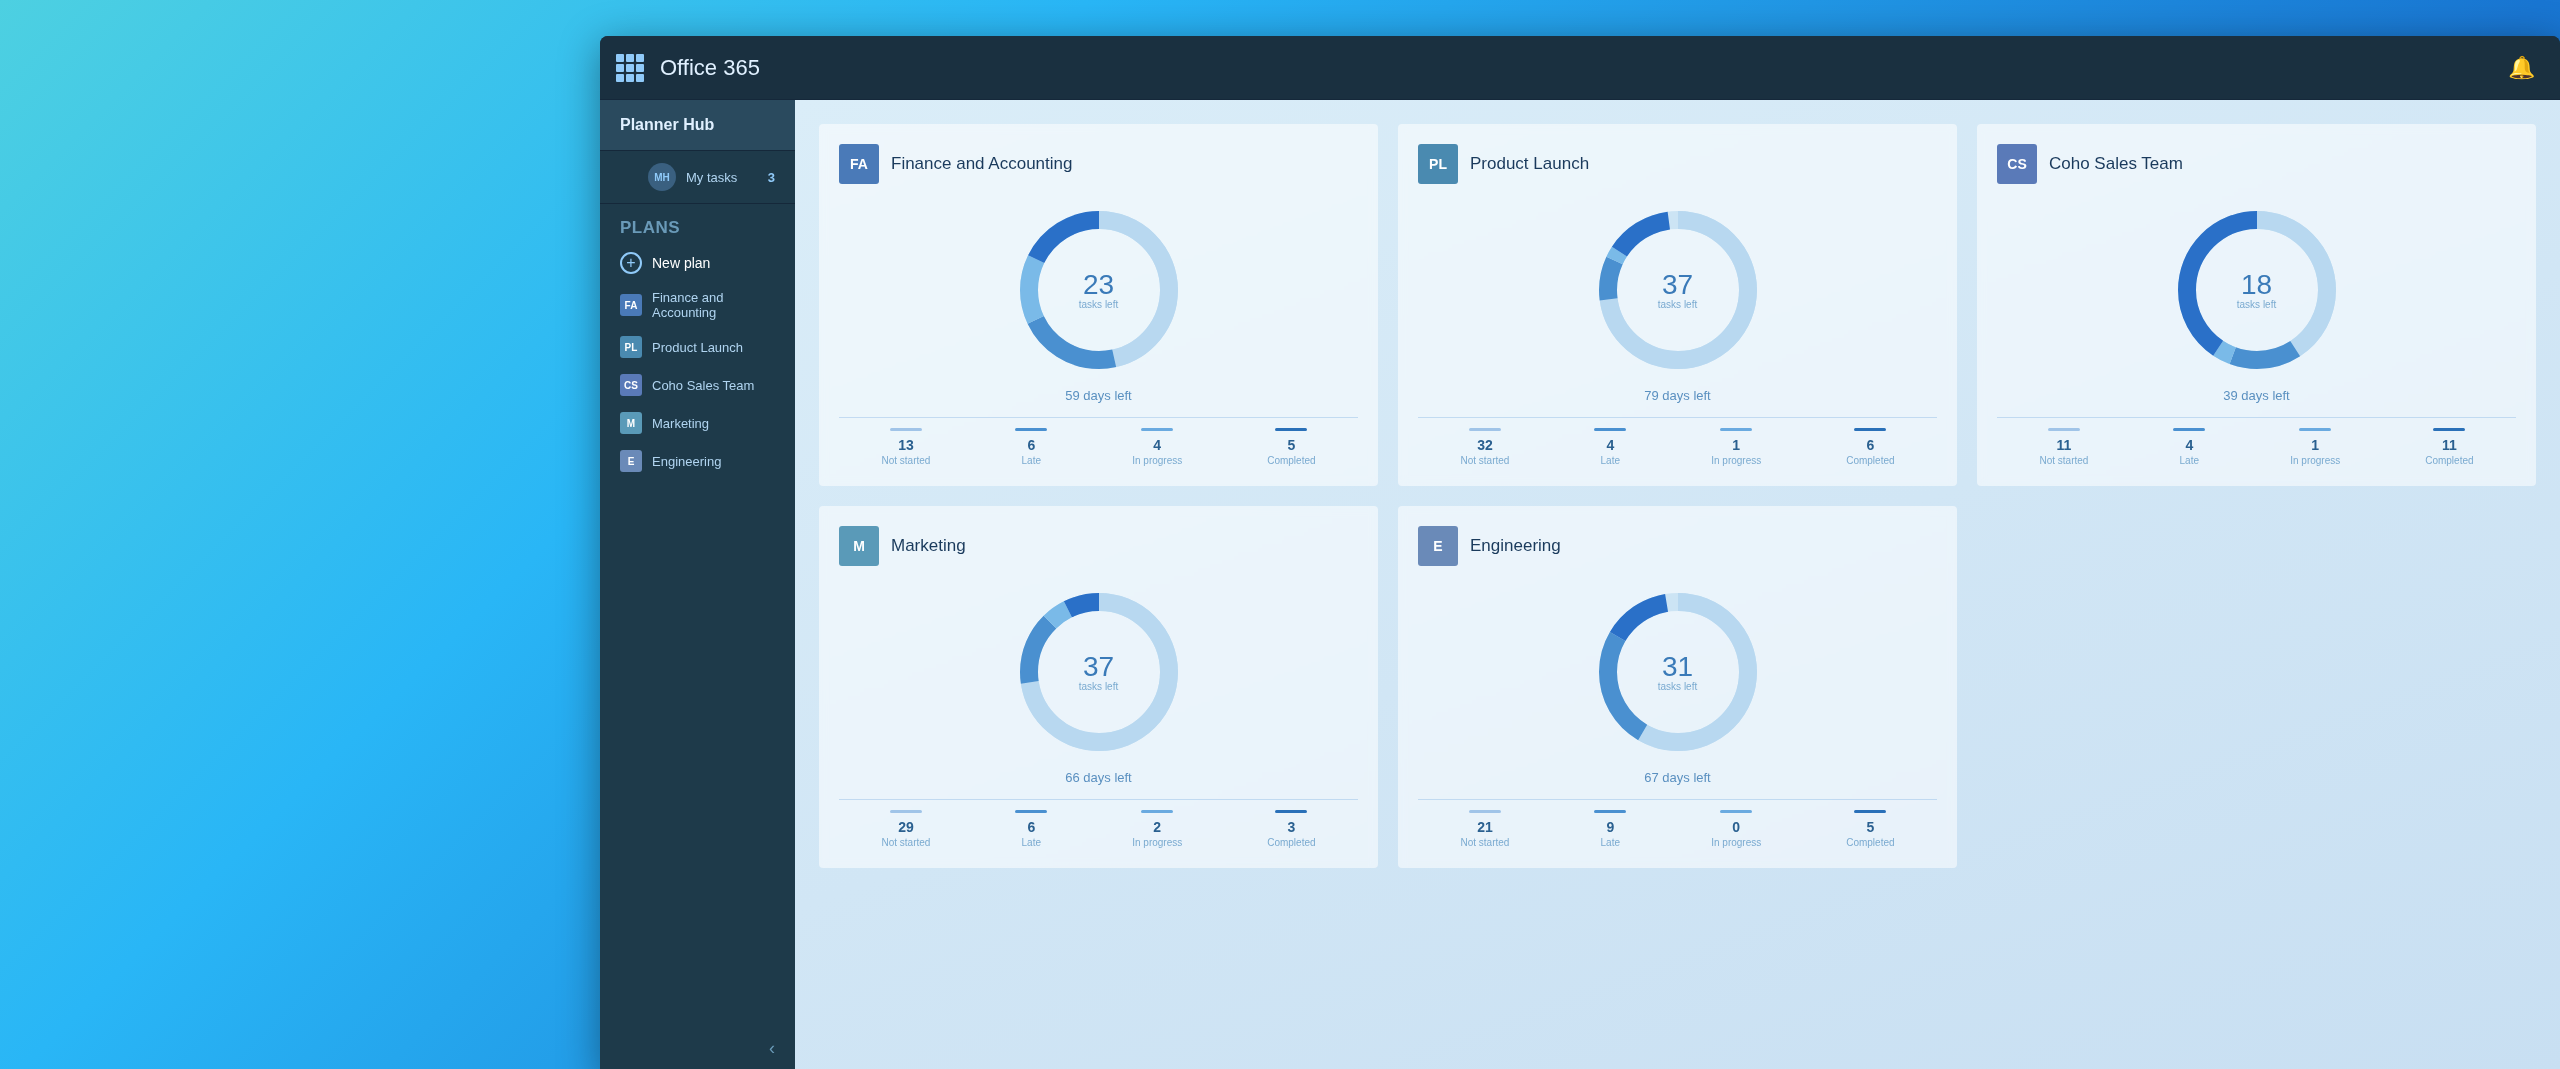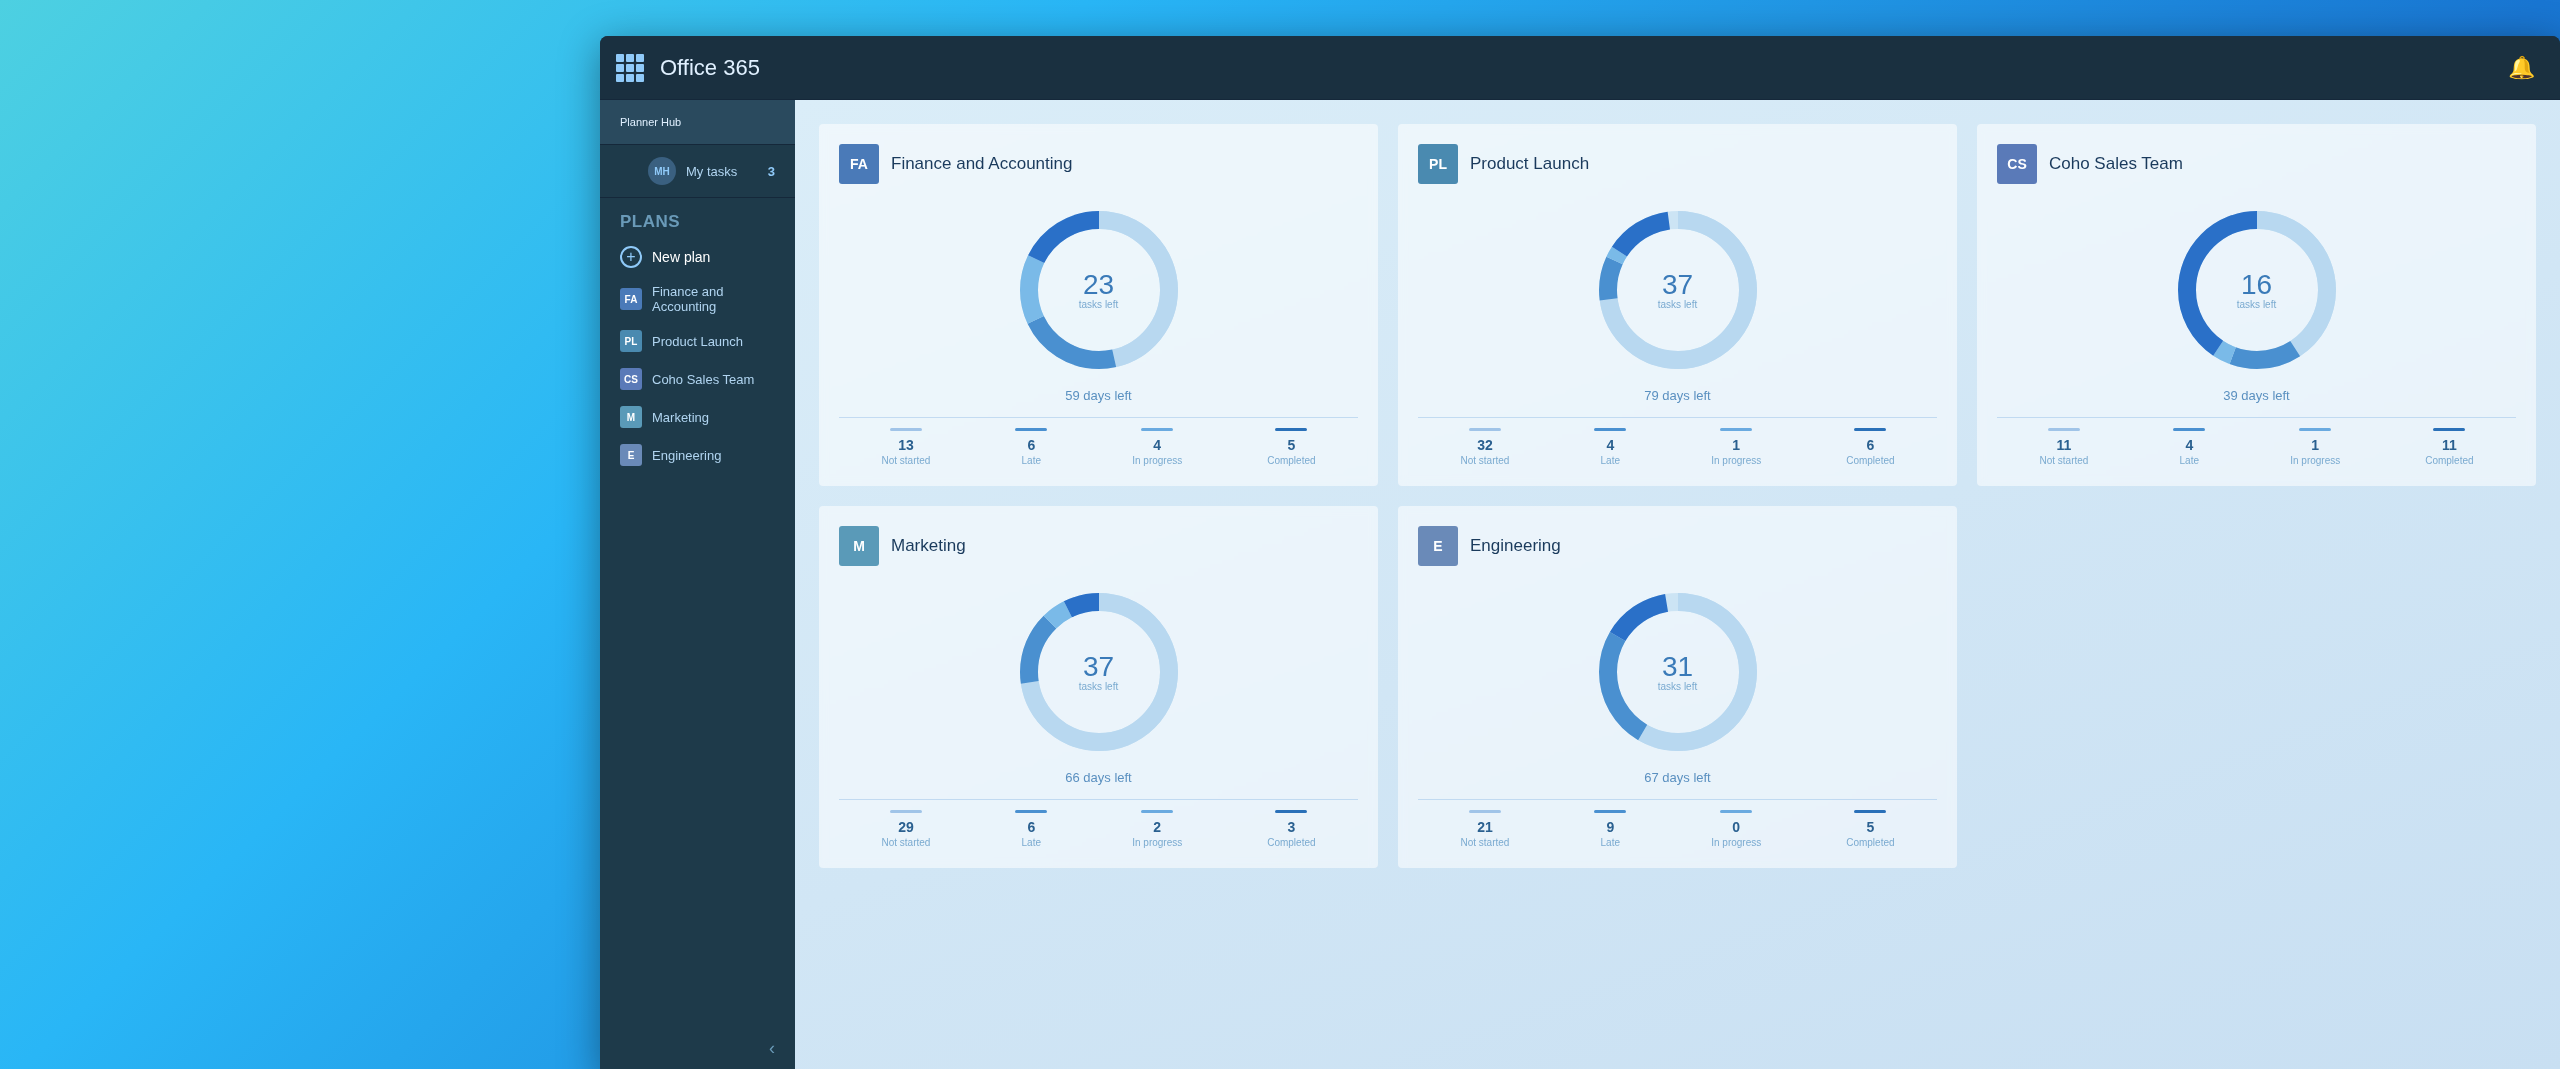--- a/index.html
+++ b/index.html
@@ -70,22 +70,22 @@
       display: flex;
       flex-direction: column;
       padding-top: 0;
       flex-shrink: 0;
     }
 
     .sidebar-planner-hub {
       background: #2a4a5e;
       padding: 16px 20px;
       color: #e0f0ff;
-      font-size: 11px;
-      font-weight: 400;
+      font-size: 16px;
+      font-weight: 700;
       border-bottom: 1px solid #15283a;
       cursor: pointer;
     }
 
     .sidebar-my-tasks {
       display: flex;
       align-items: center;
       padding: 12px 20px;
       gap: 10px;
       cursor: pointer;
@@ -470,21 +470,21 @@
     </div>
     <div class="donut-container">
       <svg class="donut-svg" width="180" height="180" viewBox="0 0 180 180">
                 <circle cx="90" cy="90" r="70" fill="none" stroke="#cce4f4" stroke-width="18"></circle>
                 <circle cx="90" cy="90" r="70" fill="none" stroke="#b8d8f0" stroke-width="18" stroke-dasharray="179.18713653808447 260.63583496448655" stroke-dashoffset="0"></circle>
                 <circle cx="90" cy="90" r="70" fill="none" stroke="#4a90d0" stroke-width="18" stroke-dasharray="65.15895874112162 374.6640127614494" stroke-dashoffset="-179.18713653808447"></circle>
                 <circle cx="90" cy="90" r="70" fill="none" stroke="#7abae8" stroke-width="18" stroke-dasharray="16.289739685280406 423.53323181729064" stroke-dashoffset="-244.3460952792061"></circle>
                 <circle cx="90" cy="90" r="70" fill="none" stroke="#2a70c8" stroke-width="18" stroke-dasharray="179.18713653808447 260.63583496448655" stroke-dashoffset="-260.6358349644865"></circle>
               </svg>
       <div class="donut-label">
-        <span class="donut-number">16</span>
+        <span class="donut-number">18</span>
         <span class="donut-sub">tasks left</span>
       </div>
     </div>
     <div class="days-left">39 days left</div>
     <div class="stats-row">
 
     <div class="stat-item">
       <div class="stat-bar" style="background:#a0c4e8;width:32px;"></div>
       <span class="stat-number">11</span>
       <span class="stat-label">Not started</span>

